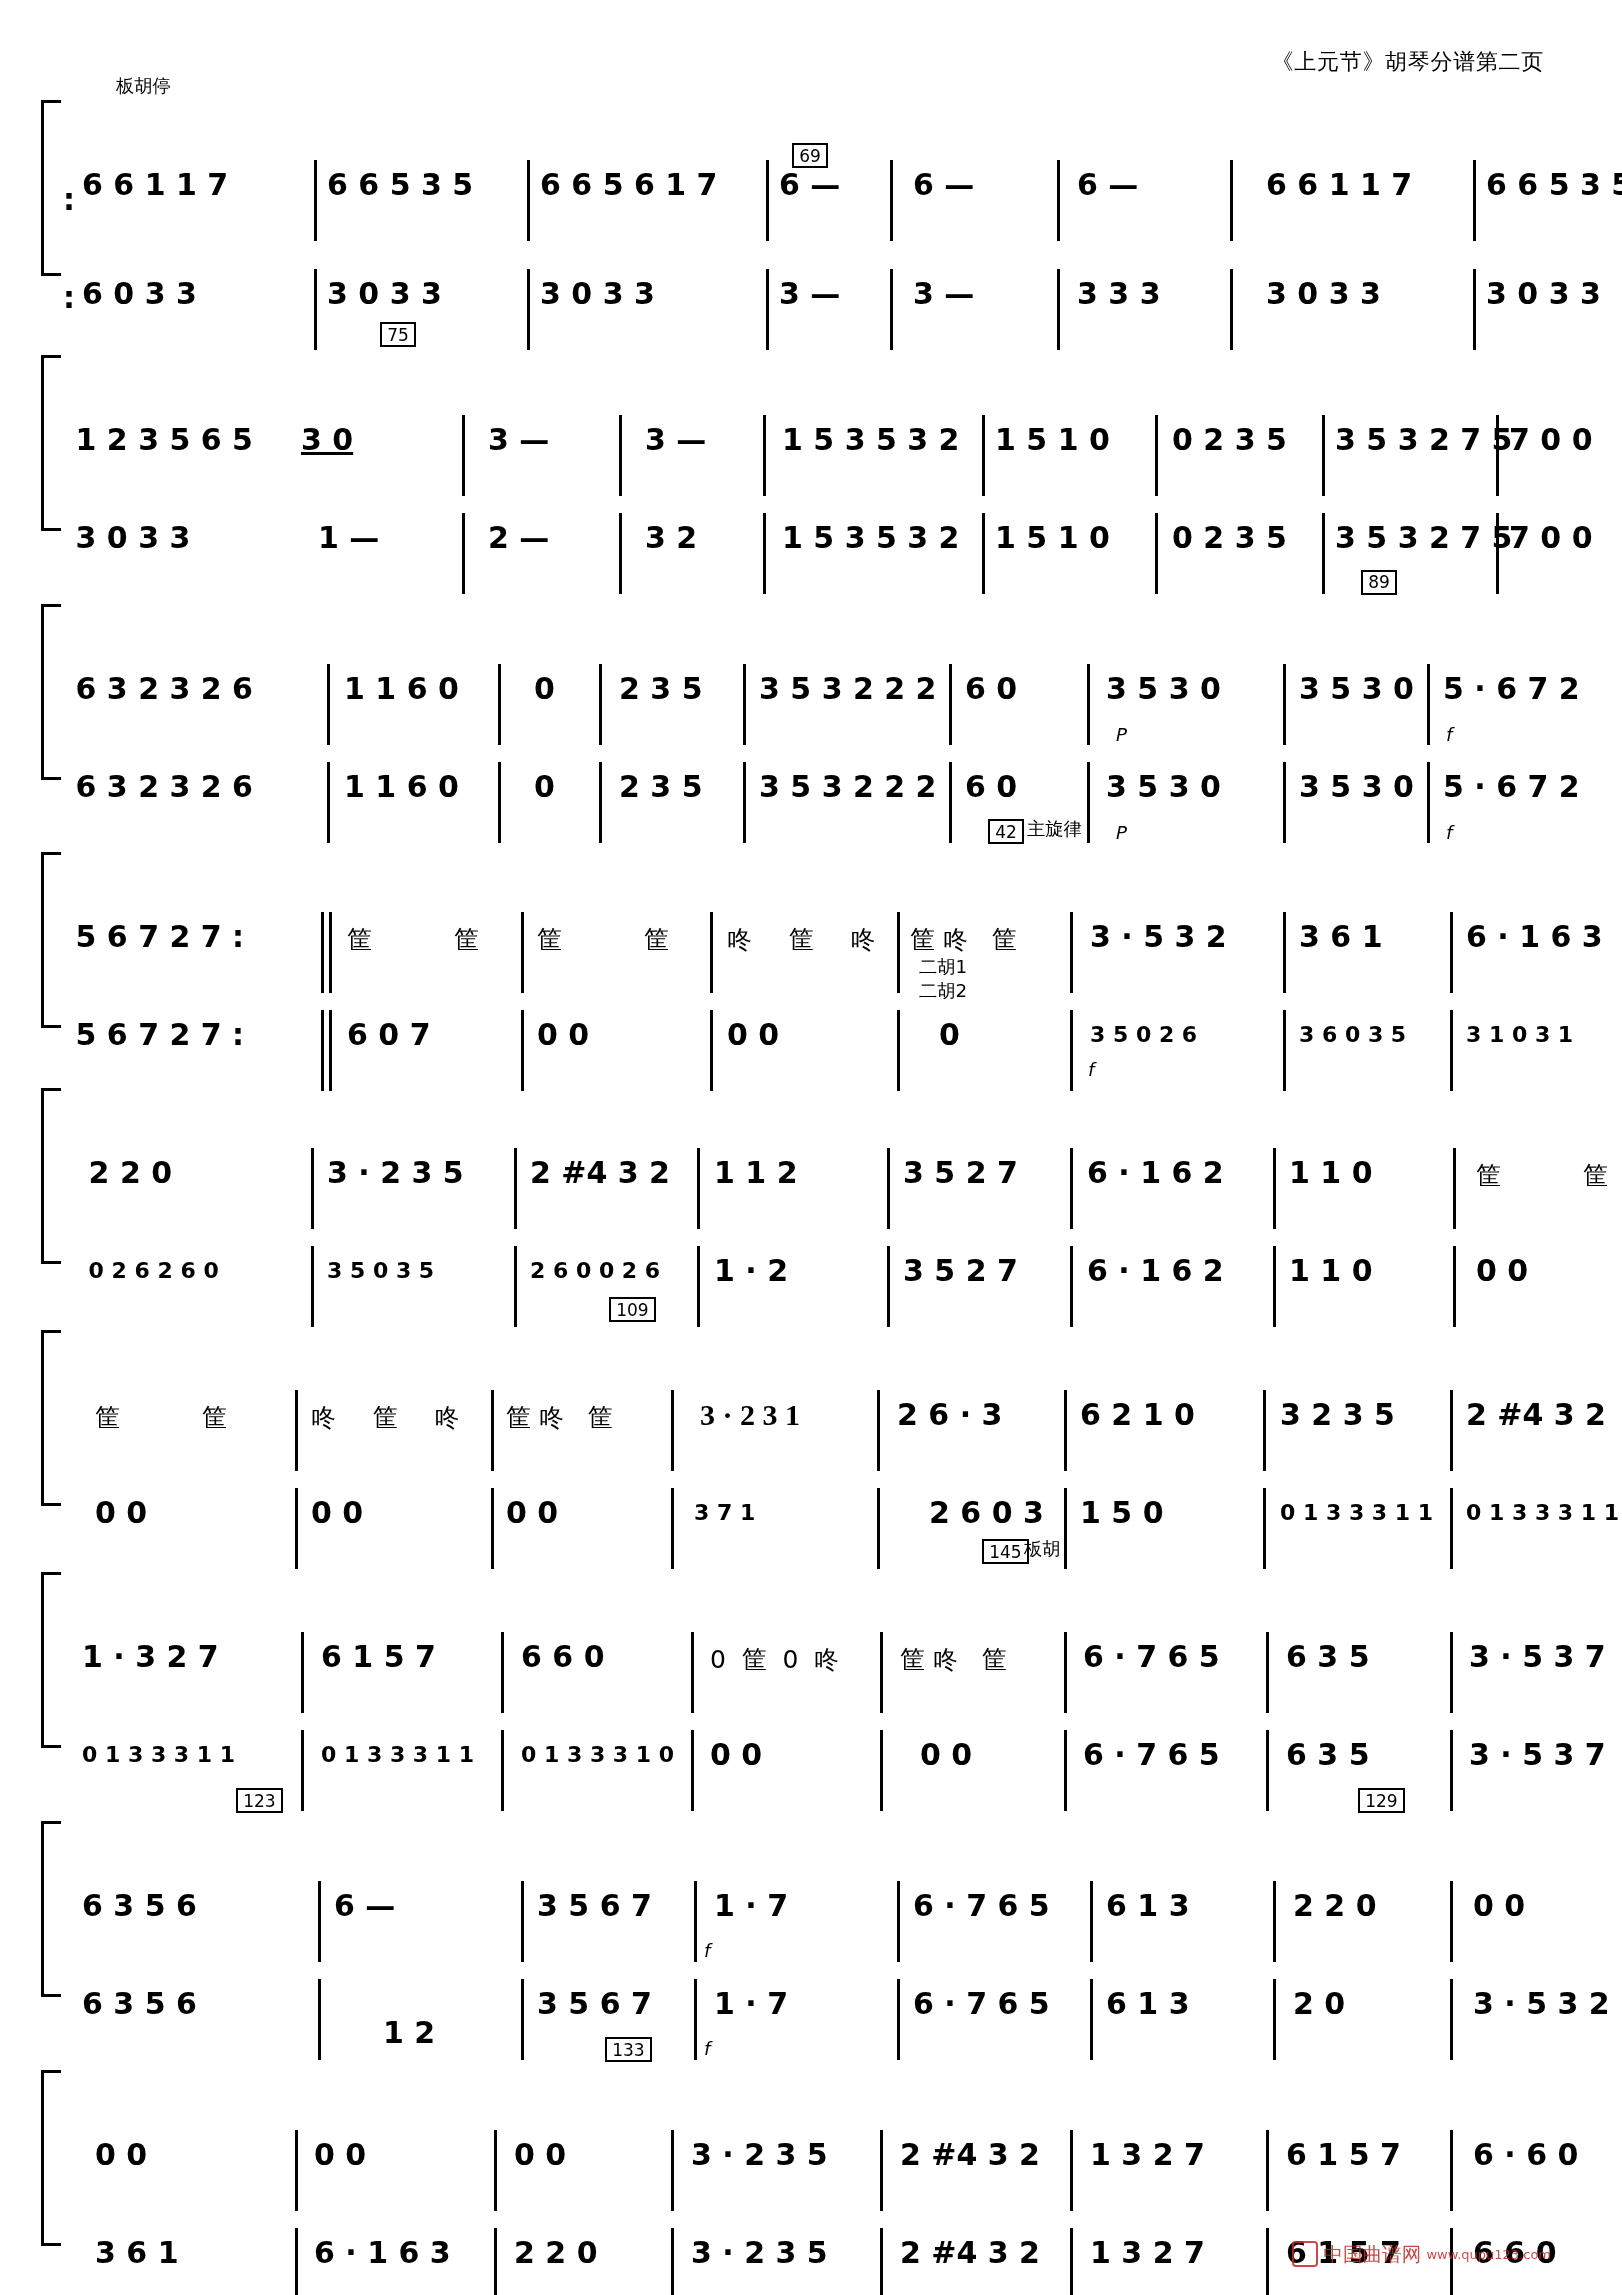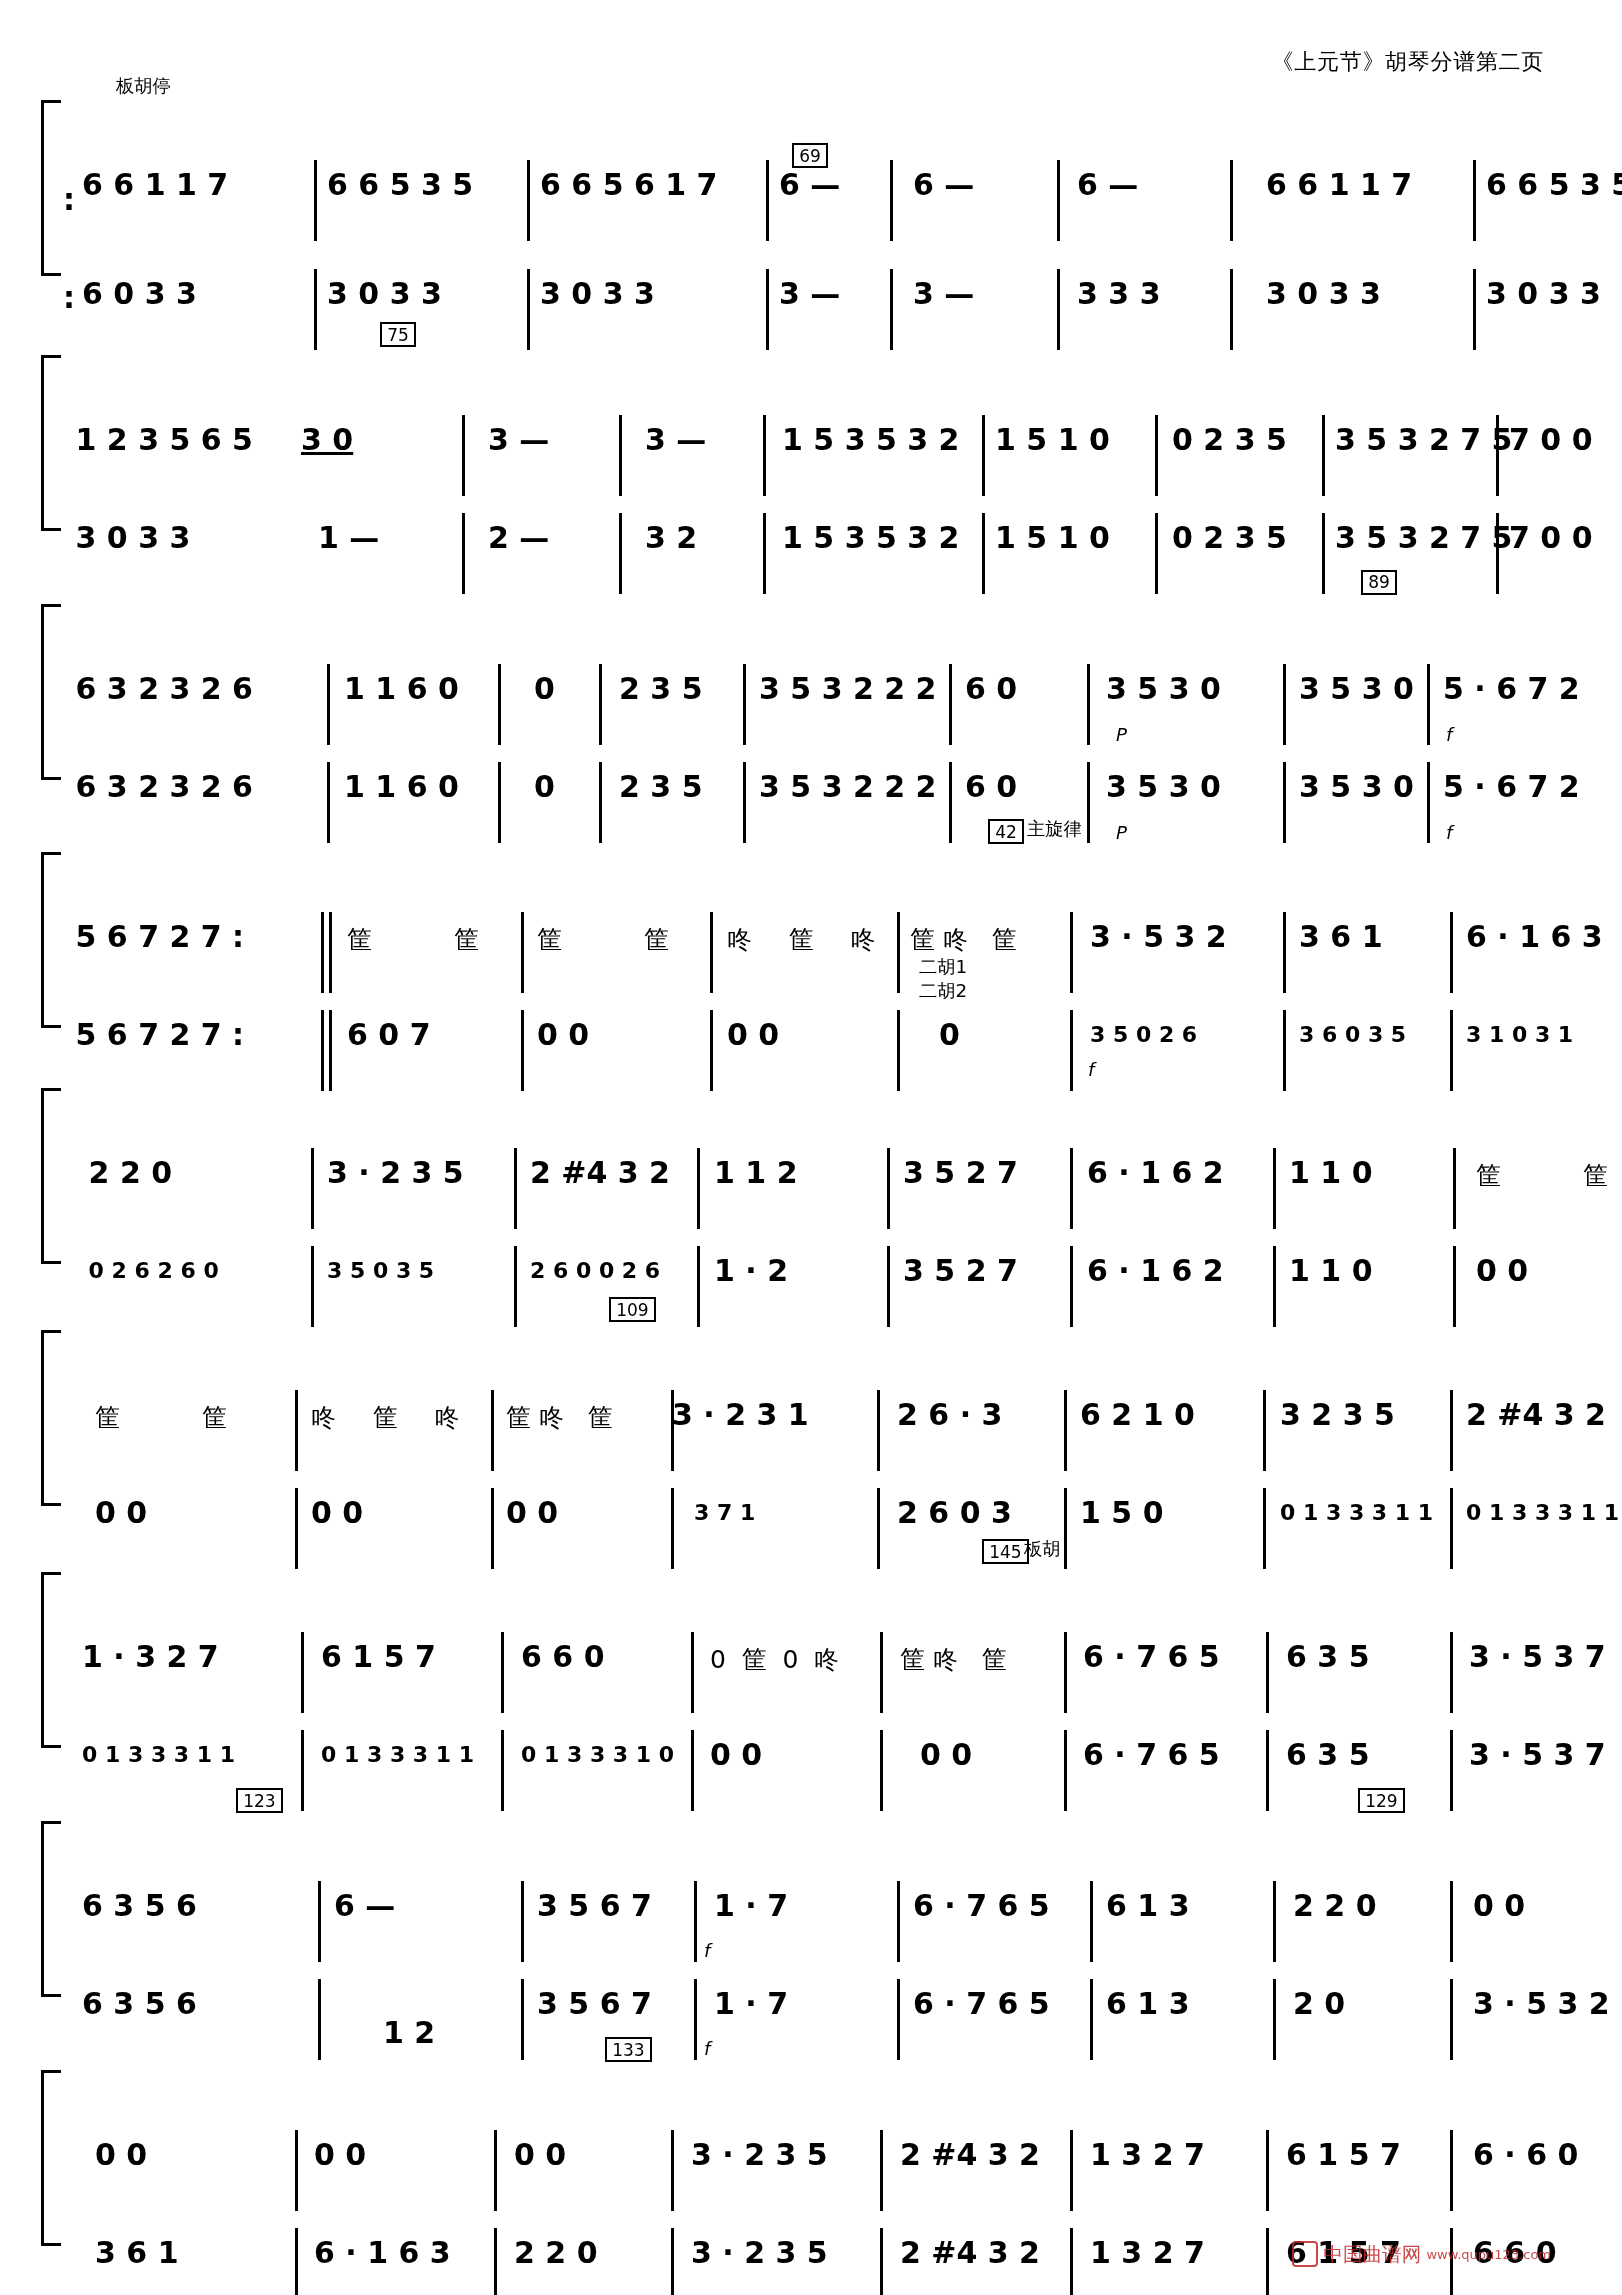--- a/index.html
+++ b/index.html
@@ -295,41 +295,41 @@
     <div class="measno" style="left:609px;top:-5.2px;">109</div>
     <div class="brace" style="top:27.5px;height:170px;"></div>
 
     <div class="staff-row" style="top:98px;">
       <div class="cell cn" style="left:26px;top:5.2px;letter-spacing:37px;">筐   筐</div>
       <div class="barline" style="left:226px;top:-10.5px;height:81px;"></div>
       <div class="cell cn" style="left:242px;top:5.2px;letter-spacing:14.4px;">咚 筐  咚</div>
       <div class="barline" style="left:422px;top:-10.5px;height:81px;"></div>
       <div class="cell cn" style="left:437px;top:5.2px;letter-spacing:7.9px;">筐咚  筐</div>
       <div class="barline" style="left:602px;top:-10.5px;height:81px;"></div>
-      <div class="cell num" style="left:603px;">3 · 2  3 1</div>
+      <div class="cell num" style="left:631px;font-family:Liberation Serif, serif;">3 · 2  3 1</div>
       <div class="barline" style="left:808px;top:-10.5px;height:81px;"></div>
       <div class="cell num" style="left:828px;">2   6 · 3</div>
       <div class="barline" style="left:995px;top:-10.5px;height:81px;"></div>
       <div class="cell num" style="left:1011px;">6 2  1 0</div>
       <div class="barline" style="left:1194px;top:-10.5px;height:81px;"></div>
       <div class="cell num" style="left:1211px;">3 2  3 5</div>
       <div class="barline" style="left:1381px;top:-10.5px;height:81px;"></div>
       <div class="cell num" style="left:1397px;">2 #4  3 2</div>
     </div>
 
     <div class="staff-row" style="top:196px;">
       <div class="cell num" style="left:26px;">0   0</div>
       <div class="barline" style="left:226px;top:-10.5px;height:81px;"></div>
       <div class="cell num" style="left:242px;">0   0</div>
       <div class="barline" style="left:422px;top:-10.5px;height:81px;"></div>
       <div class="cell num" style="left:437px;">0   0</div>
       <div class="barline" style="left:602px;top:-10.5px;height:81px;"></div>
       <div class="cell num small" style="left:625px;top:3.9px;">3 7   1</div>
       <div class="barline" style="left:808px;top:-10.5px;height:81px;"></div>
-      <div class="cell num" style="left:828px;">2 6 0 3</div>
+      <div class="cell num" style="left:860px;">2 6 0 3</div>
       <div class="barline" style="left:995px;top:-10.5px;height:81px;"></div>
       <div class="cell num" style="left:1011px;">1   5 0</div>
       <div class="barline" style="left:1194px;top:-10.5px;height:81px;"></div>
       <div class="cell num small" style="left:1211px;top:3.9px;">0 1 3 3 3 1 1</div>
       <div class="barline" style="left:1381px;top:-10.5px;height:81px;"></div>
       <div class="cell num small" style="left:1397px;top:3.9px;">0 1 3 3 3 1 1</div>
     </div>
   </div>
 
   <div class="system" style="top:1544px;height:196px;">

